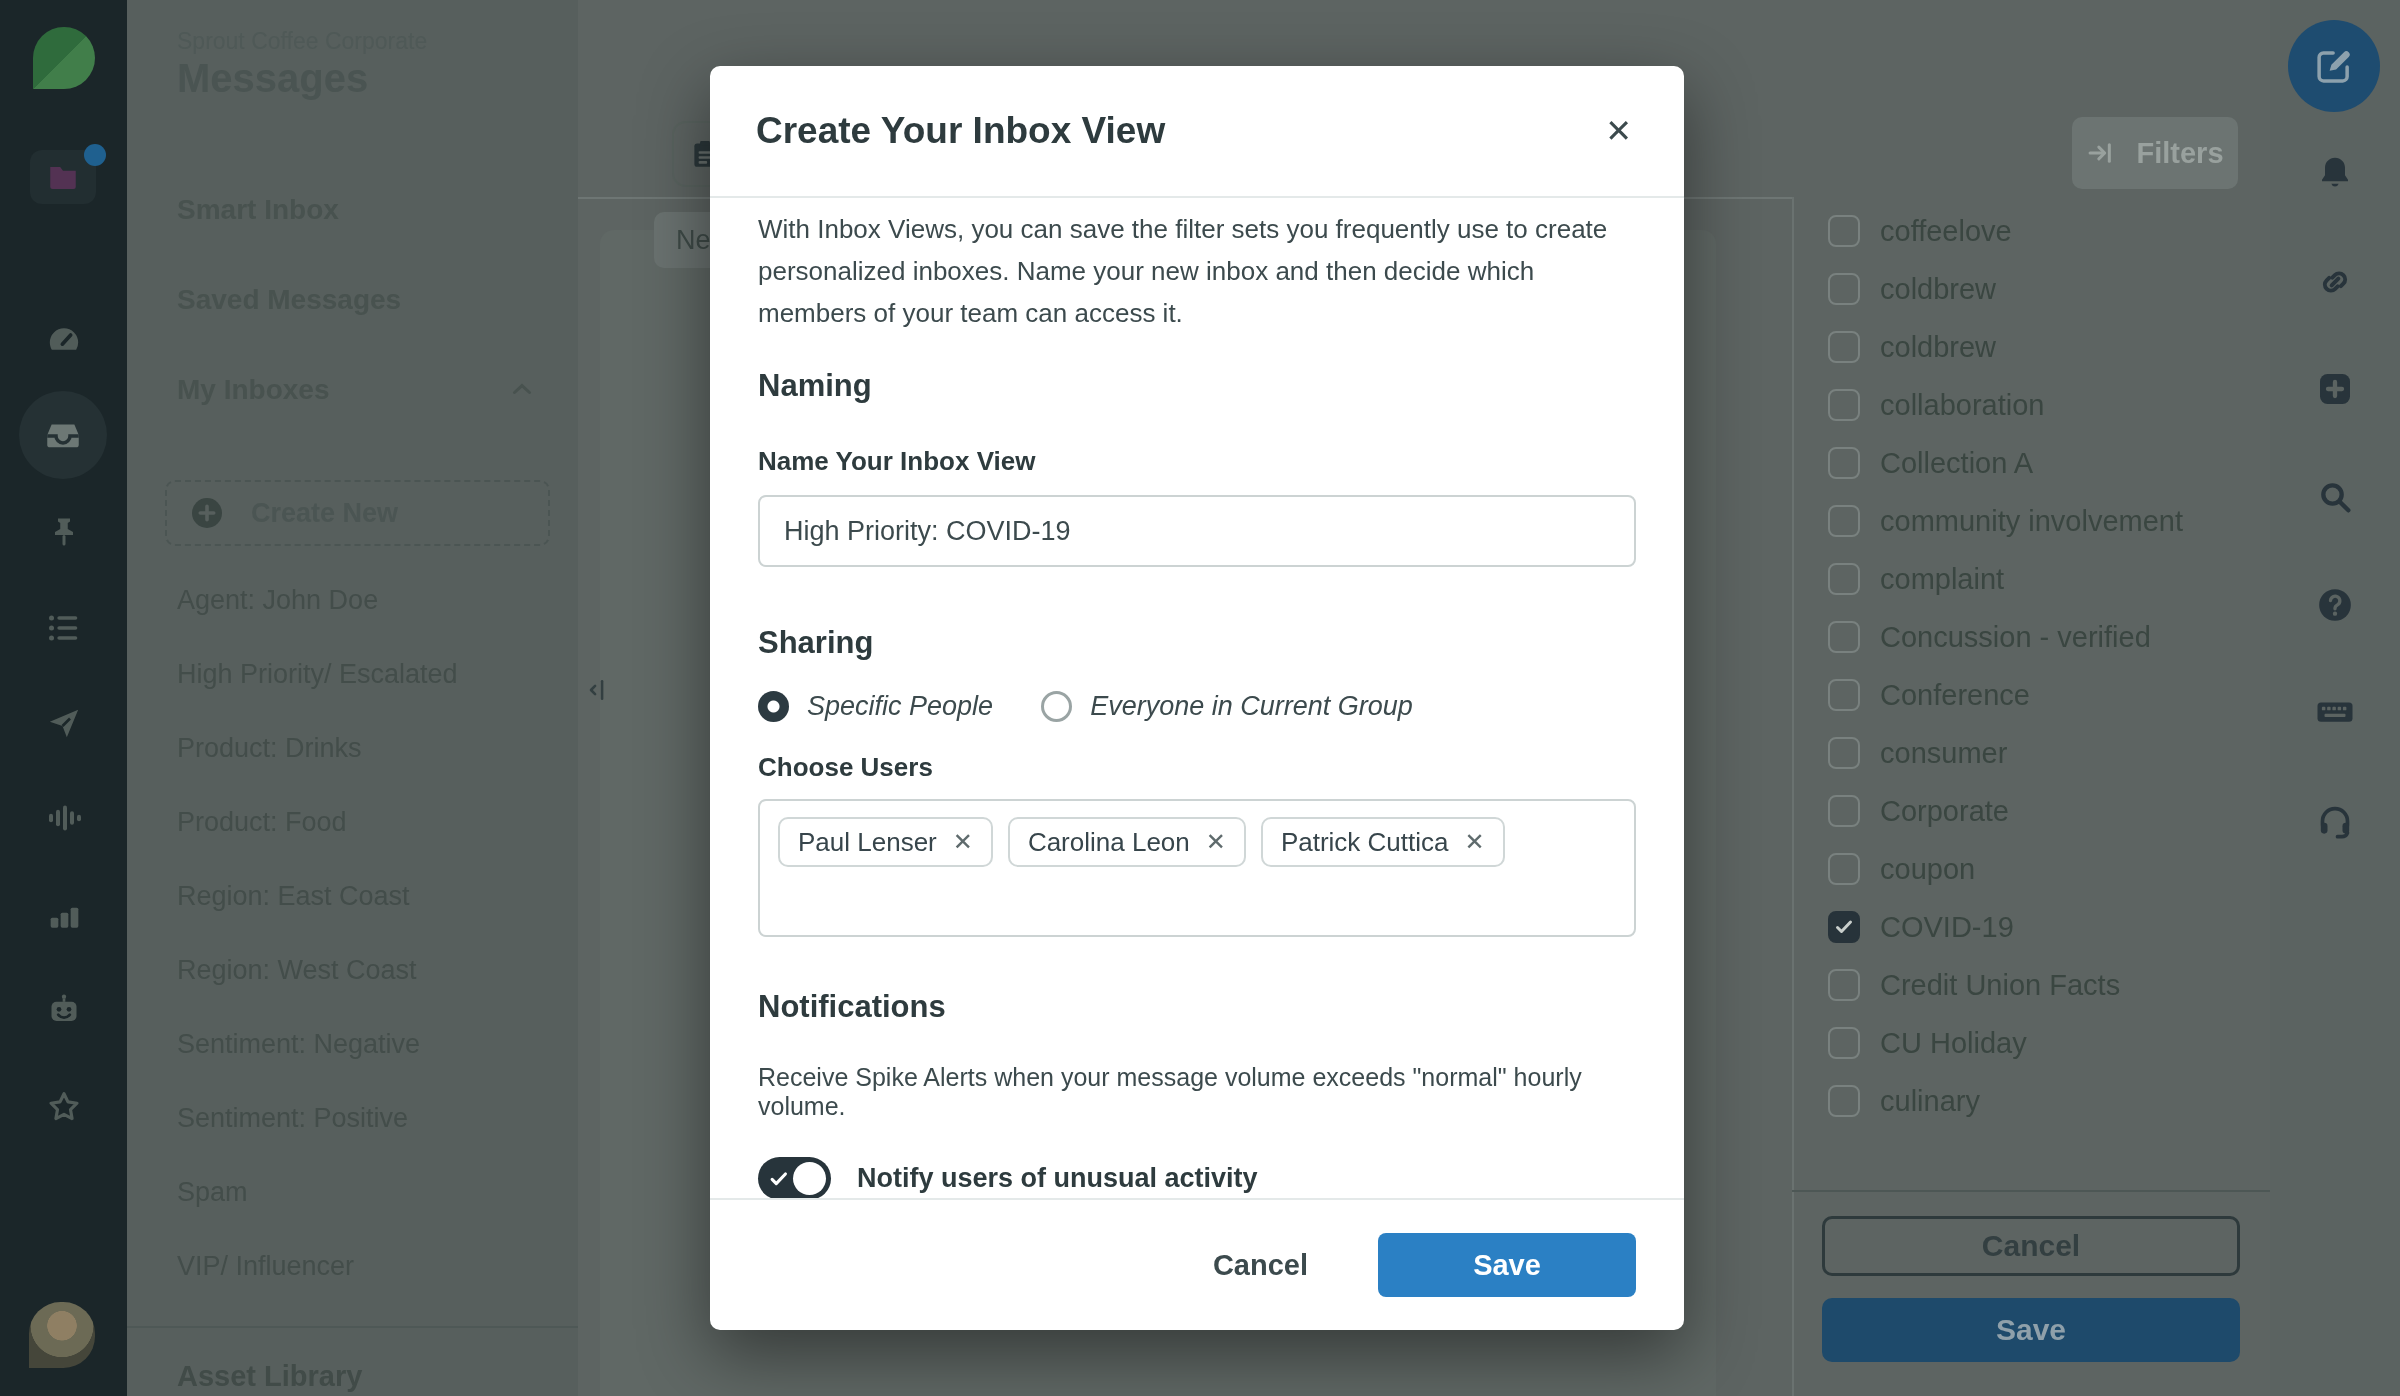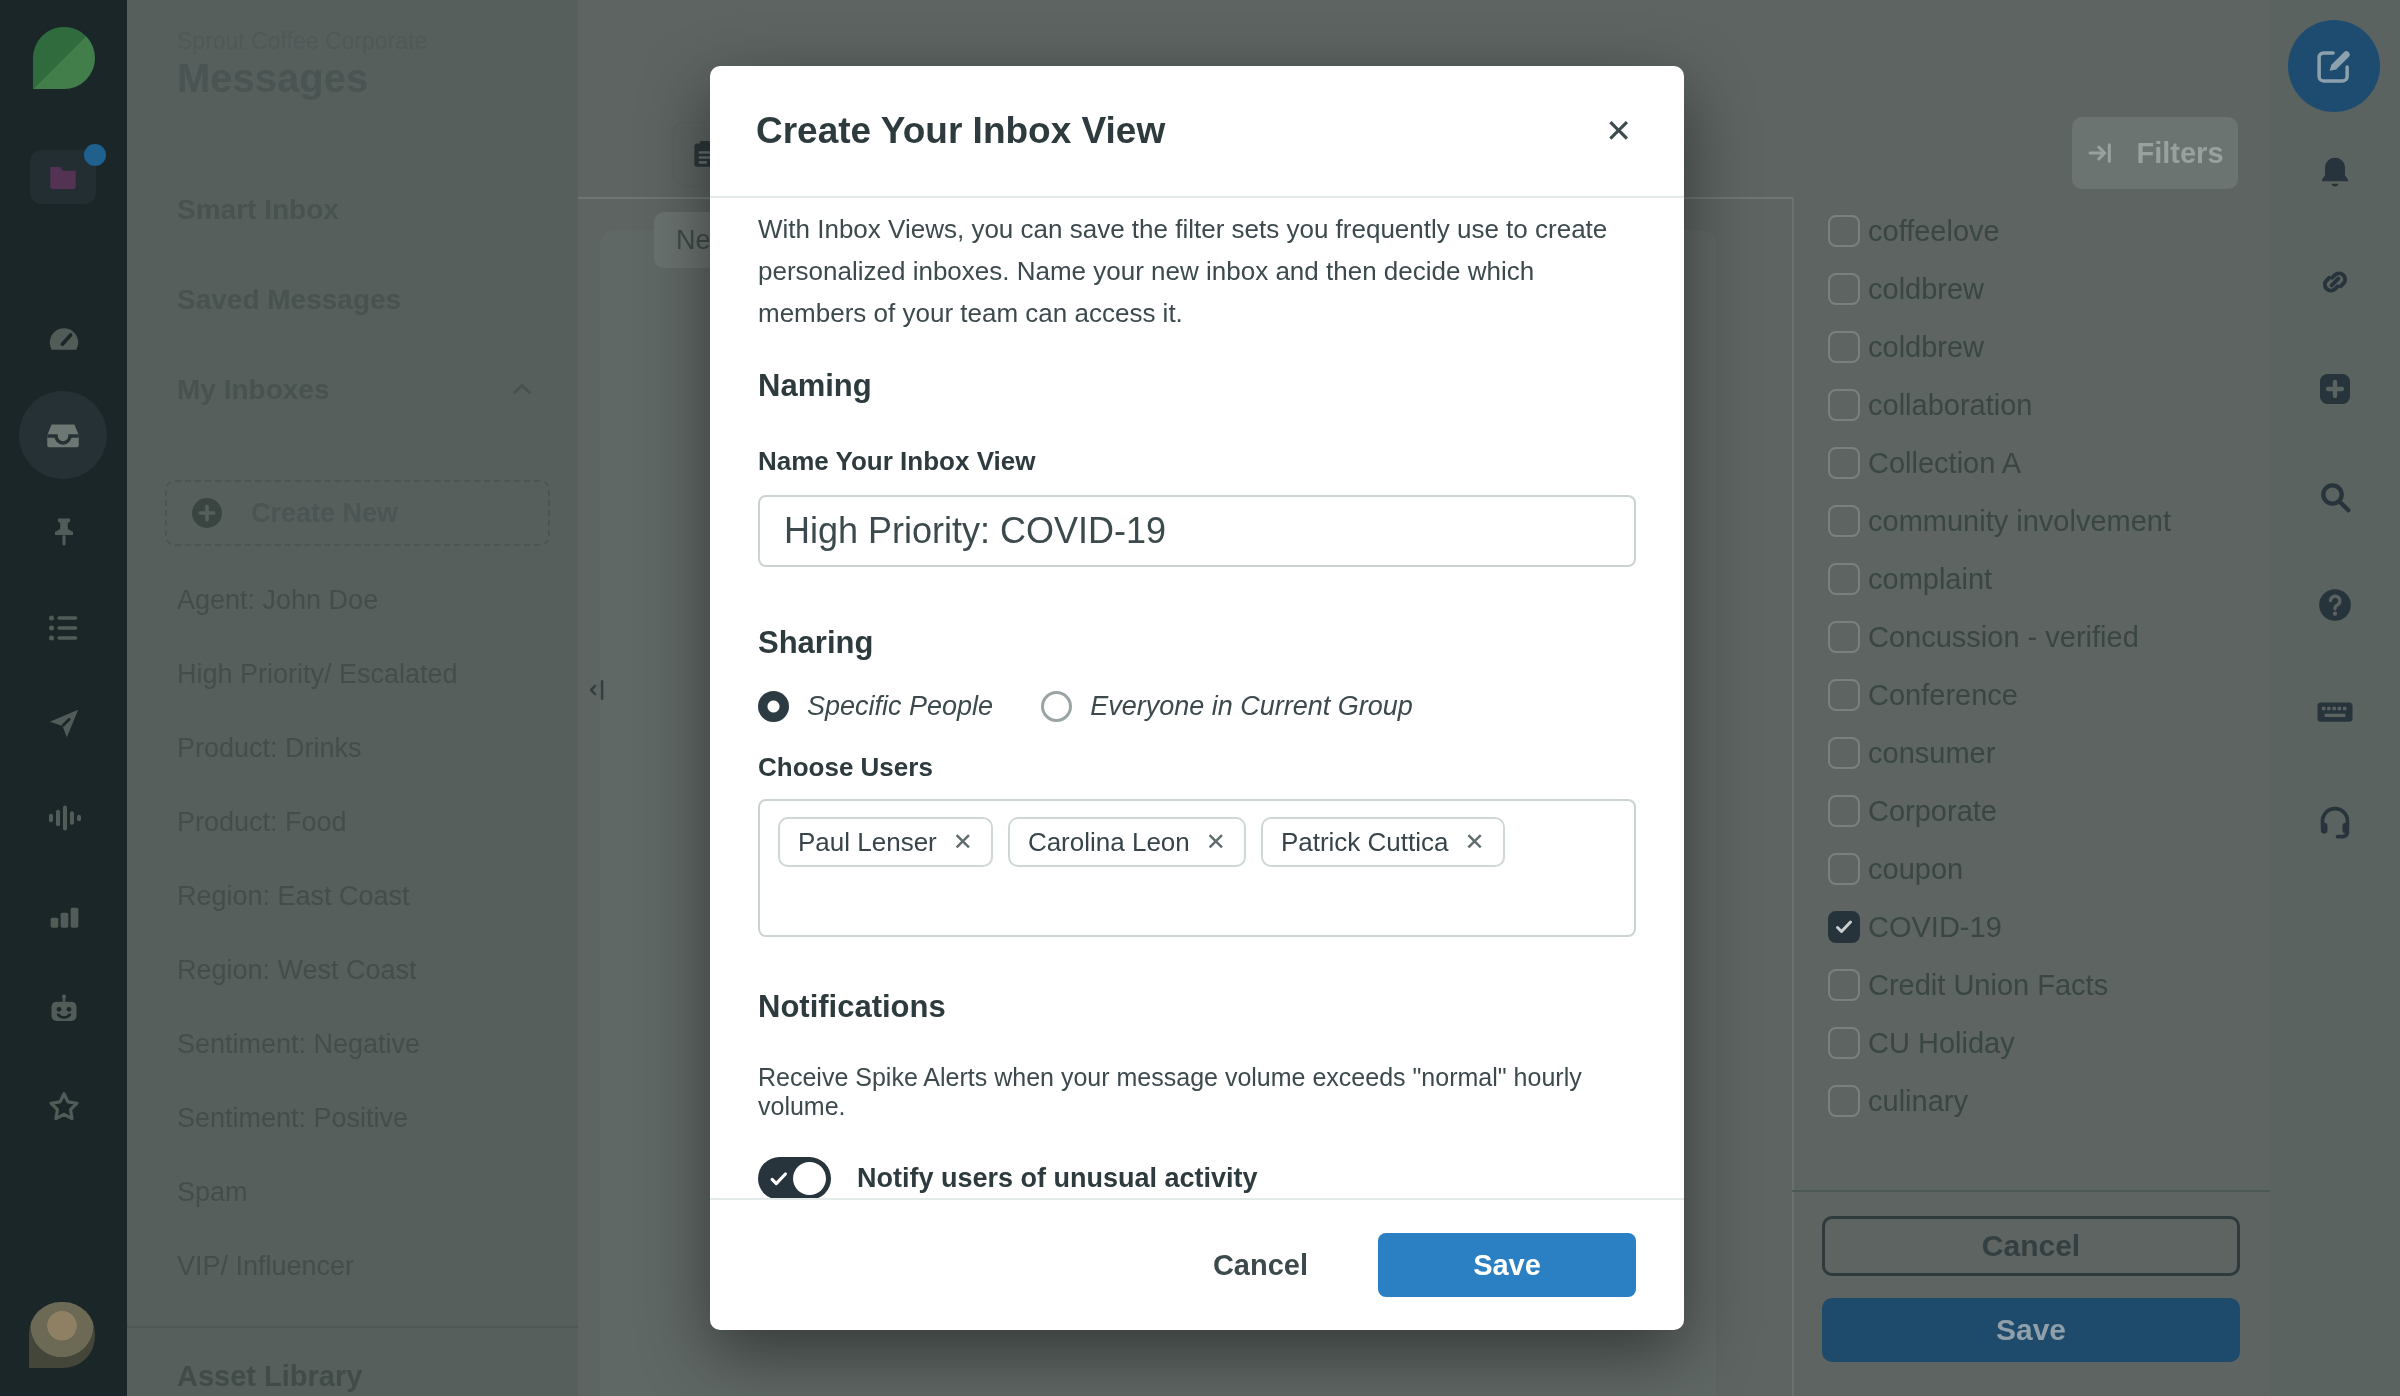--- a/index.html
+++ b/index.html
@@ -42,21 +42,21 @@
   .new-tab{position:absolute;left:654px;top:212px;width:132px;height:56px;background:#6a7270;border-radius:10px;
            font-size:27px;color:#3e4a47;line-height:56px;padding-left:22px;box-sizing:border-box;}
   .resize-handle{position:absolute;left:584px;top:676px;color:#333f41;}
 
   
   .filters-btn{position:absolute;left:2072px;top:117px;width:166px;height:72px;background:#6c7472;border-radius:10px;
                display:flex;align-items:center;justify-content:center;gap:22px;color:#99a19e;font-size:29px;font-weight:700;}
 
   
   .tag-list{position:absolute;left:1792px;top:202px;width:478px;}
-  .tag-row{display:flex;align-items:center;height:58px;padding-left:36px;gap:8px;}
+  .tag-row{display:flex;align-items:center;height:58px;padding-left:36px;gap:20px;}
   .cb{width:32px;height:32px;border:2px solid #79817f;border-radius:8px;box-sizing:border-box;flex:0 0 auto;
       display:flex;align-items:center;justify-content:center;}
   .cb svg{display:none;}
   .cb.checked{background:#27333a;border-color:#27333a;}
   .cb.checked svg{display:block;}
   .tag-label{font-size:29px;color:#3a4641;}
   .rp-div{position:absolute;left:1792px;top:1190px;width:478px;height:2px;background:#4d5755;}
   .rp-cancel{position:absolute;left:1822px;top:1216px;width:418px;height:60px;border:3px solid #2e3a3c;border-radius:10px;
              box-sizing:border-box;background:transparent;display:flex;align-items:center;justify-content:center;
              font-size:30px;font-weight:700;color:#333f41;font-family:inherit;}
@@ -74,21 +74,21 @@
          box-shadow:0 24px 70px rgba(0,0,0,.45);z-index:10;}
   .m-header{height:130px;padding:0 46px;display:flex;align-items:center;justify-content:space-between;
             border-bottom:2px solid #e4e9e9;}
   .m-title{font-size:37px;font-weight:700;color:#2e3b3e;}
   .m-close{font-size:32px;color:#3c4a4d;background:none;border:none;cursor:pointer;font-family:inherit;line-height:1;}
   .m-body{padding:0 48px;}
   .m-desc{margin-top:10px;width:856px;font-size:26px;line-height:42px;color:#3c4a4d;}
   .m-h2{margin-top:34px;font-size:31px;font-weight:700;color:#2e3b3e;}
   .m-label{margin-top:42px;font-size:26px;font-weight:700;color:#2e3b3e;}
   .m-input{margin-top:18px;width:878px;height:72px;border:2px solid #ccd3d3;border-radius:8px;box-sizing:border-box;
-           padding:0 24px;font-size:36px;color:#3c4a4d;font-family:inherit;outline:none;background:#fff;}
+           padding:0 24px;font-size:27px;color:#3c4a4d;font-family:inherit;outline:none;background:#fff;}
   .m-h2.sharing{margin-top:58px;}
   .radio-row{margin-top:30px;display:flex;align-items:center;font-style:italic;}
   .radio{width:31px;height:31px;border-radius:50%;box-sizing:border-box;flex:0 0 auto;}
   .radio.sel{background:radial-gradient(circle,#ffffff 0 5.5px,#2c3a41 6.5px);}
   .radio.unsel{border:3px solid #9aa4a4;margin-left:48px;}
   .radio-lab{font-size:27px;color:#3c4a4d;margin-left:18px;}
   .m-label.choose{margin-top:30px;}
   .users-box{margin-top:16px;width:878px;height:138px;border:2px solid #ccd3d3;border-radius:8px;box-sizing:border-box;
              padding:16px 18px;display:flex;align-items:flex-start;gap:15px;}
   .utag{display:inline-flex;align-items:center;gap:16px;height:46px;border:2px solid #d0d7d7;border-radius:10px;

